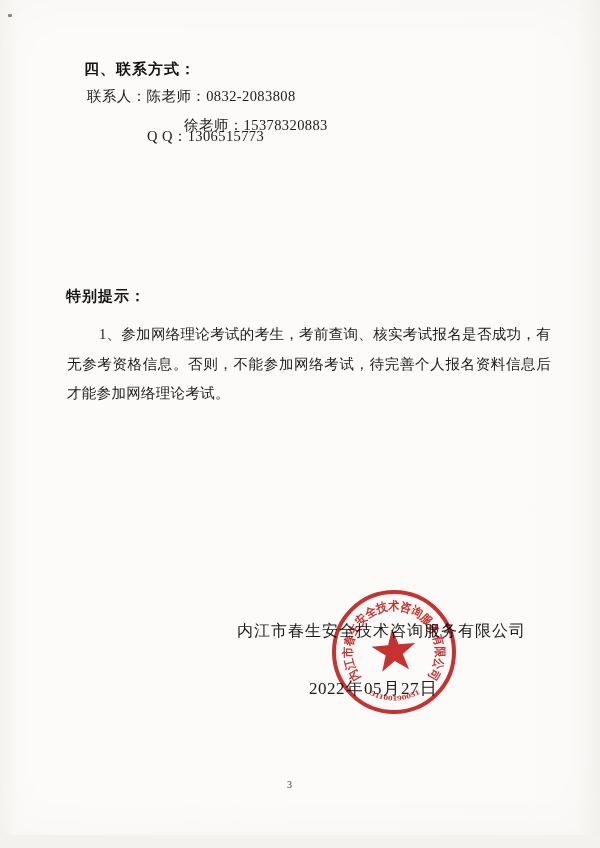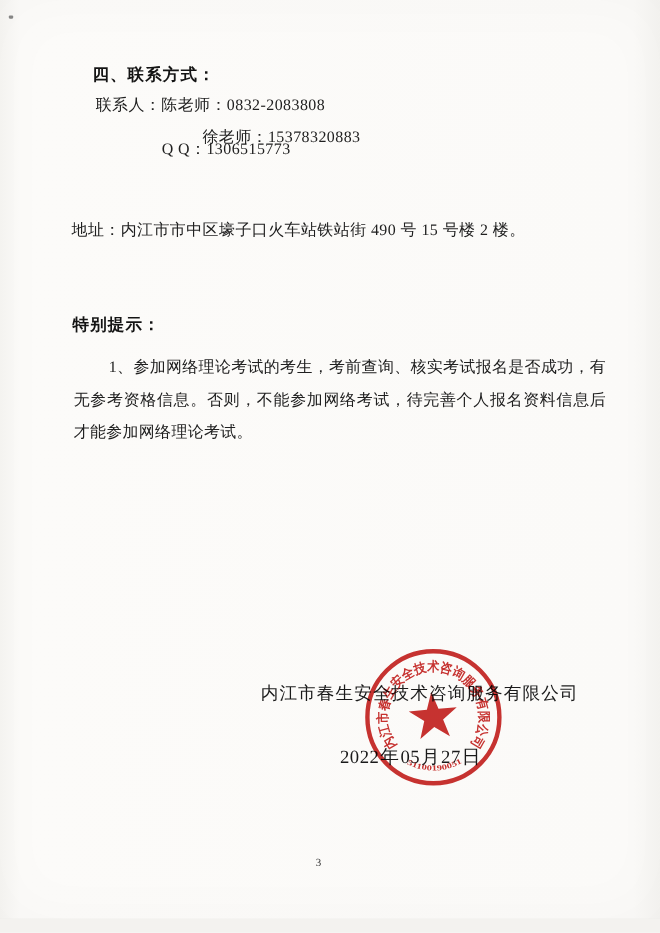--- a/index.html
+++ b/index.html
@@ -79,21 +79,20 @@
 
   <div class="abs heading contact-heading">四、联系方式：</div>
 
   <div class="abs bodyline contact-line-0">联系人：陈老师：0832-2083808</div>
 
   <div class="abs bodyline contact-line-1">徐老师：15378320883</div>
 
   <div class="abs bodyline contact-line-2">Q Q：1306515773</div>
 
 
-  <div class="abs bodyline address-line">地址：内江市市中区壕子口火车站铁站街 490 号 15 号楼 2 楼。</div>
 
   <div class="abs heading notice-heading">特别提示：</div>
 
   <p class="notice-paragraph">1、参加网络理论考试的考生，考前查询、核实考试报名是否成功，有无参考资格信息。否则，不能参加网络考试，待完善个人报名资料信息后才能参加网络理论考试。</p>
 
   <div class="abs company-line">内江市春生安全技术咨询服务有限公司</div>
 
   <div class="abs date-line">2022 年 05 月 27 日</div>
 
   <svg class="seal" viewBox="0 0 128 128">

